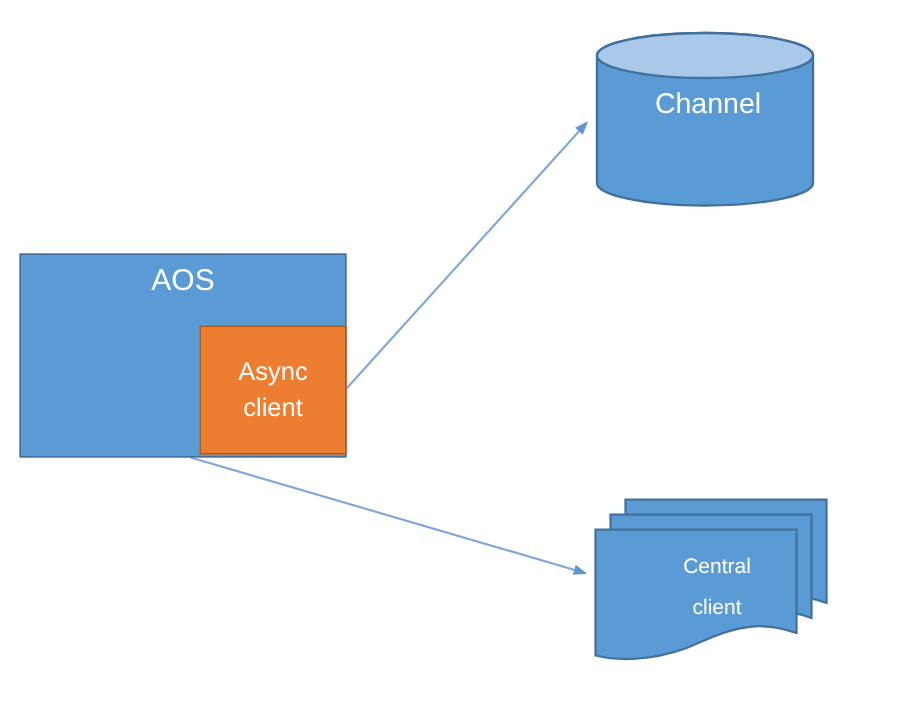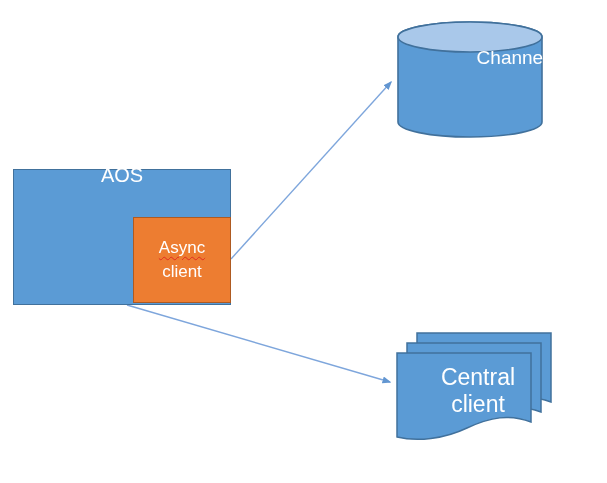--- a/index.html
+++ b/index.html
@@ -40,51 +40,49 @@
     align-items: center;
     justify-content: center;
   }
   .label {
     position: absolute;
     color: #ffffff;
     text-align: center;
     white-space: nowrap;
   }
   .aos-label {
-    left: 13px; top: 162px;
+    left: 13px; top: 174px;
     width: 218px;
     font-size: 20px;
     line-height: 26px;
   }
   .async-label {
     position: static;
     color: #ffffff;
     text-align: center;
     font-size: 17px;
     line-height: 24px;
   }
   .async-label .line { display: block; }
   .squiggle {
-    text-decoration: underline;
     text-decoration-style: wavy;
     text-decoration-color: #e02b20;
     text-decoration-thickness: 1px;
     text-underline-offset: 3px;
   }
   .channel-label {
-    left: 398px; top: 44px;
+    left: 398px; top: 56px;
     width: 148px;
     font-size: 19px;
     line-height: 27px;
-    padding-left: 40px;
   }
   .central-label {
     left: 397px; top: 364px;
     width: 162px;
-    font-size: 23px;
+    font-size: 14px;
     line-height: 27px;
   }
   .label .line { display: block; }
 </style>
 </head>
 <body>
 
 <div class="canvas">
 
   <svg class="svg-layer" viewBox="0 0 607 483" xmlns="http://www.w3.org/2000/svg">

